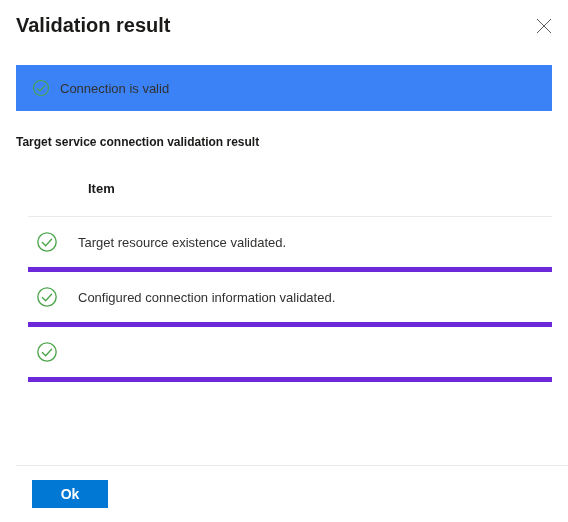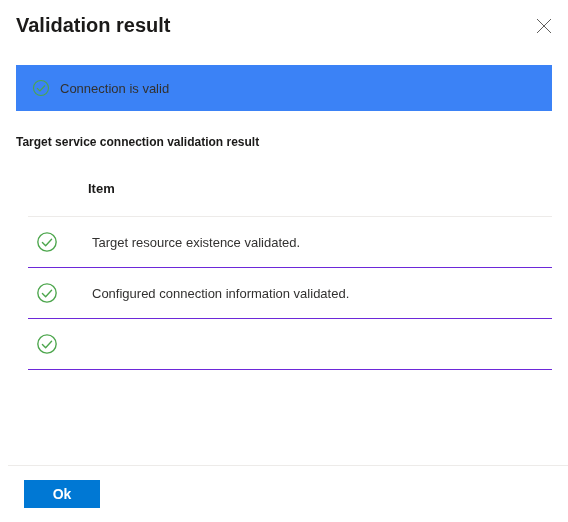--- a/index.html
+++ b/index.html
@@ -59,34 +59,34 @@
       font-size: 13px;
       font-weight: 600;
       color: #1b1a19;
       padding-left: 60px;
       padding-bottom: 20px;
       border-bottom: 1px solid #edebe9;
     }
     .table-row {
       display: flex;
       align-items: center;
-      gap: 34px;
+      gap: 20px;
       padding: 14px 0 14px 8px;
-      border-bottom: 1px solid #6d28d9;
+      border-bottom: 5px solid #6d28d9;
     }
     .row-icon {
       flex-shrink: 0;
     }
     .row-text {
       font-size: 13px;
       color: #323130;
     }
     .footer {
       position: absolute;
-      left: 8px;
+      left: 16px;
       right: 0;
       bottom: 0;
       border-top: 1px solid #edebe9;
       padding: 14px 16px;
     }
     .ok-button {
       background: #0078d4;
       color: #ffffff;
       border: none;
       padding: 6px 24px;

